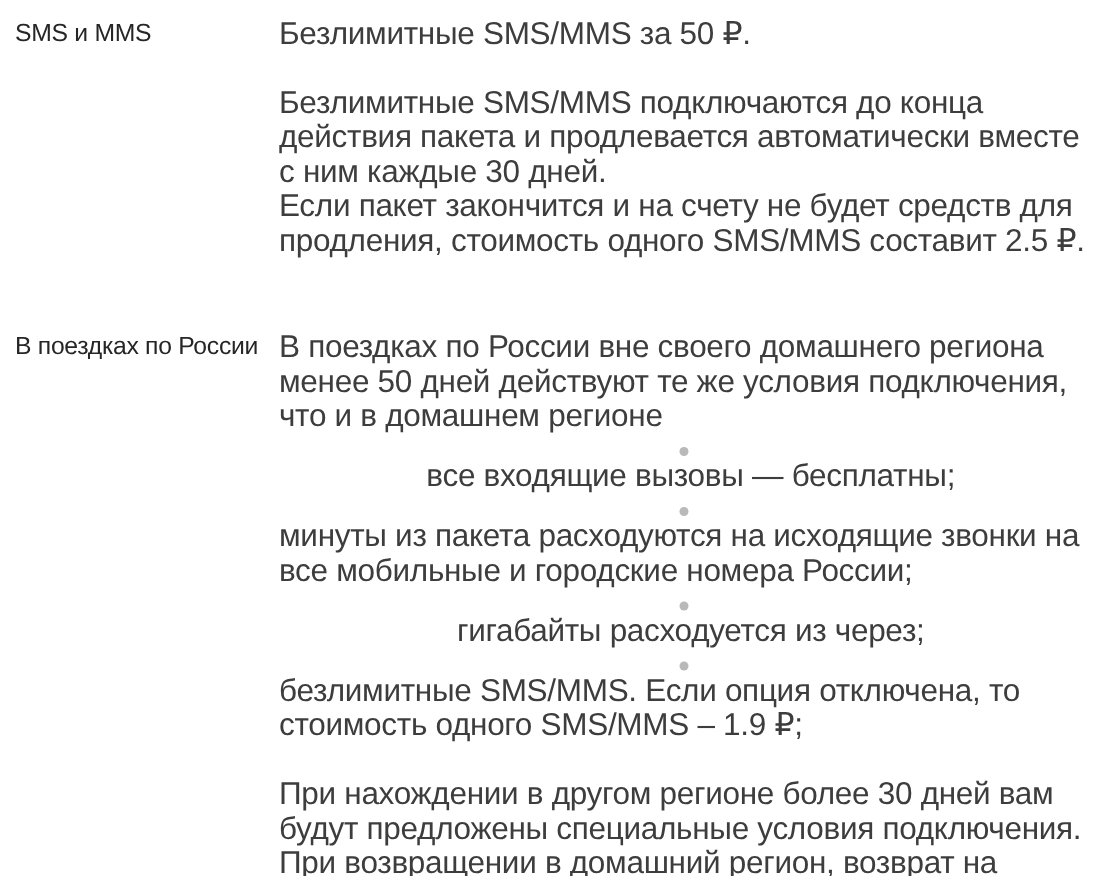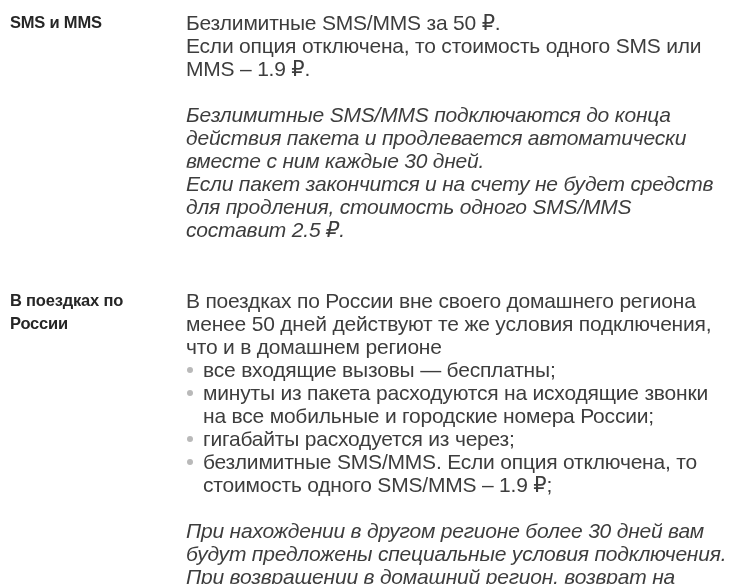--- a/index.html
+++ b/index.html
@@ -11,38 +11,38 @@
     font-family: "Liberation Sans", "DejaVu Sans", sans-serif;
     color: var(--text, #3d3d3d);
   }
   .page { padding: 11px 6px 0 10px; display: block; }
   .row { display: flex; align-items: flex-start; }
   .row + .row { margin-top: 48px; }
   .term {
     flex: 0 0 176px;
     width: 176px;
     font-size: 16.5px;
-    font-weight: bold;
+    font-weight: normal;
     line-height: 23px;
     letter-spacing: -0.2px;
     color: var(--heading, #262626);
     padding-right: 4px;
   }
   .def {
     flex: 1 1 auto;
     max-width: 549px;
     font-size: 21px;
     line-height: 23px;
     letter-spacing: -0.2px;
     color: var(--text, #3d3d3d);
   }
   .para p { margin: 0; }
-  .para + .para, .bullets + .para { margin-top: 23px; font-style: italic; }
+  .para + .para, .bullets + .para { margin-top: 23px; }
   ul.bullets { list-style: none; margin: 0; padding: 0; }
-  ul.bullets li { display: flex; align-items: flex-start; }
+  ul.bullets li { display: flex; align-items: center; flex-direction: column; }
   .dot {
     flex: 0 0 17px;
     width: 17px;
     height: 23px;
     position: relative;
   }
   .dot::before {
     content: "";
     position: absolute;
     left: 1px;
@@ -57,21 +57,20 @@
 </head>
 <body>
 
 <div class="page">
 
   <section class="row">
     <h3 class="term">SMS и MMS</h3>
     <div class="def">
       <div class="para">
         <p>Безлимитные SMS/MMS за 50 ₽.</p>
-        <p>Если опция отключена, то стоимость одного SMS или MMS – 1.9 ₽.</p>
       </div>
       <div class="para">
         <p>Безлимитные SMS/MMS подключаются до конца действия пакета и продлевается автоматически вместе с ним каждые 30 дней.</p>
         <p>Если пакет закончится и на счету не будет средств для продления, стоимость одного SMS/MMS составит 2.5 ₽.</p>
       </div>
     </div>
   </section>
 
   <section class="row">
     <h3 class="term">В поездках по России</h3>

